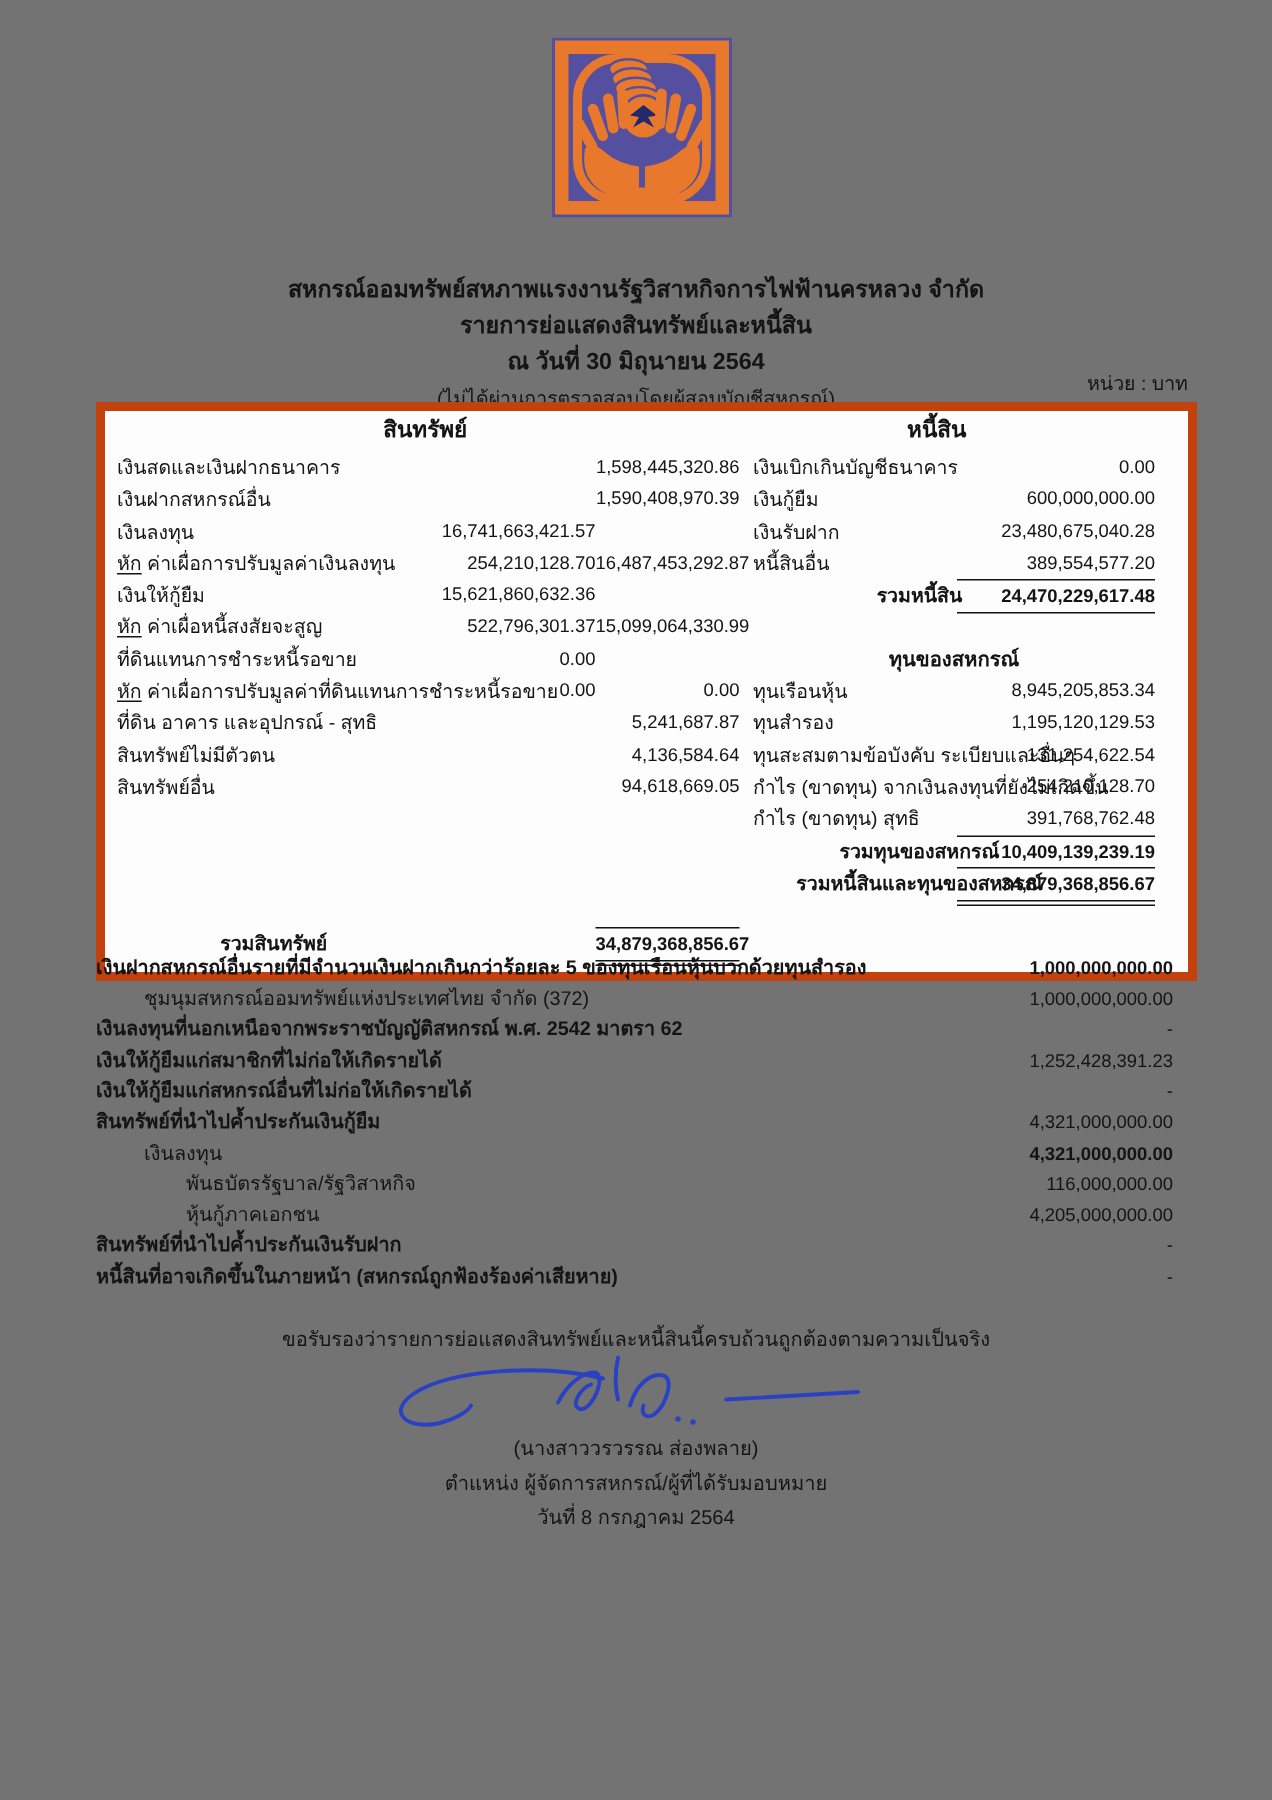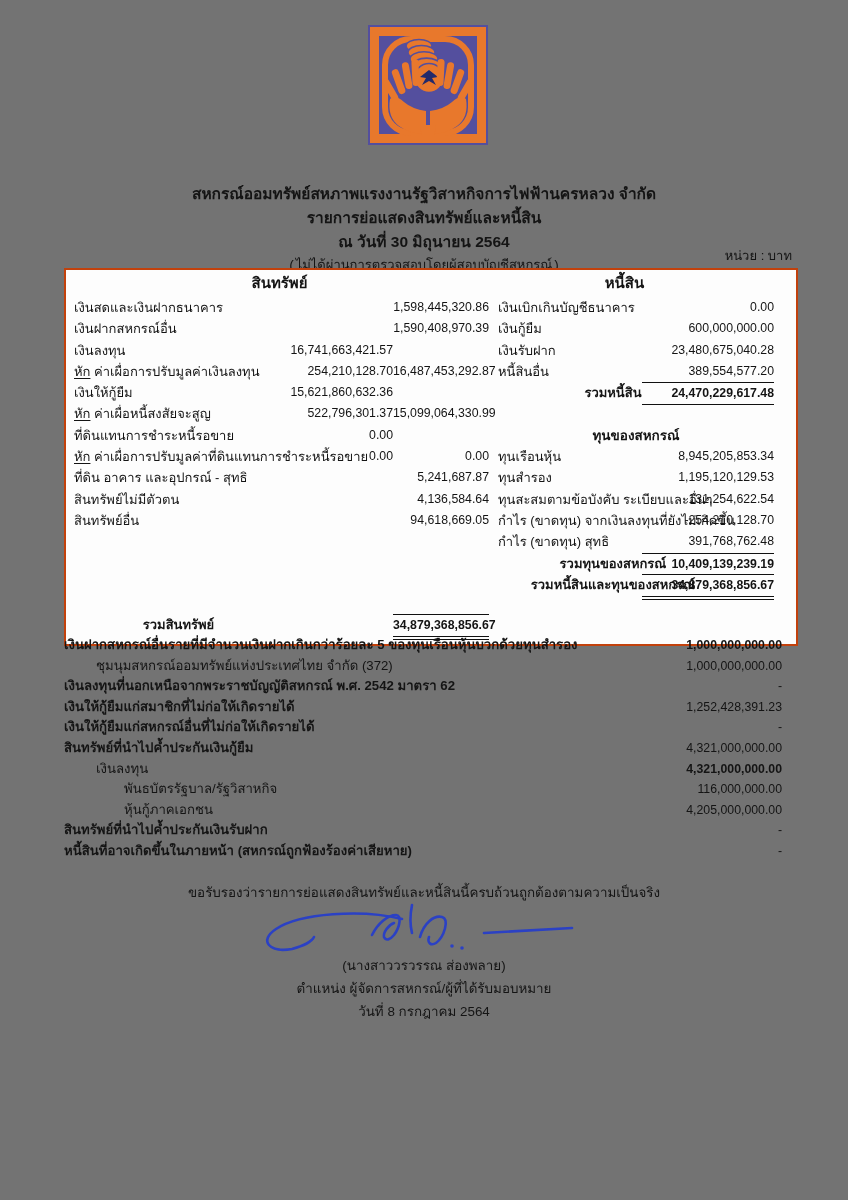--- a/index.html
+++ b/index.html
@@ -10,26 +10,26 @@
     margin:0 auto;
     font-family:"Liberation Sans","DejaVu Sans",sans-serif;
     color:#141414;
     overflow:hidden;
   }
   
   .logo{position:absolute;left:368px;top:25px;width:120px;height:120px;}
   
   .title-block{position:absolute;top:182px;left:0;width:848px;text-align:center;}
   .title-line{font-weight:bold;font-size:15.5px;line-height:24px;}
-  .title-sub{font-size:13px;line-height:19px;margin-top:2px;font-family:Liberation Mono, monospace;}
+  .title-sub{font-size:13px;line-height:19px;margin-top:2px;}
   .unit{position:absolute;top:245px;right:56px;font-size:13px;}
   
   .bs-box{
     position:absolute;top:268px;left:64px;width:734px;
-    border:2px solid #c2410c;display:flex;
+    border:6px solid #c2410c;display:flex;
     padding-bottom:9px;box-sizing:border-box;background:#fdfdfd;
   }
   .half{position:relative;}
   .half-left{width:427px;}
   .half-right{flex:1;}
   .half-header{height:27px;line-height:26px;text-align:center;font-weight:bold;font-size:15px;}
   .half-right .half-header{padding-right:40px;}
   .trow{position:relative;height:21.3px;line-height:21.3px;font-size:13px;white-space:nowrap;}
   .tlabel{padding-left:8px;}
   .half-right .tlabel{padding-left:5px;}

